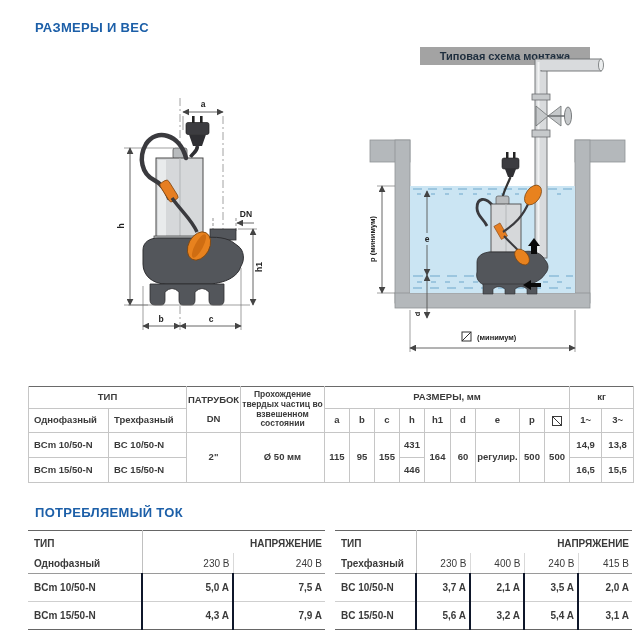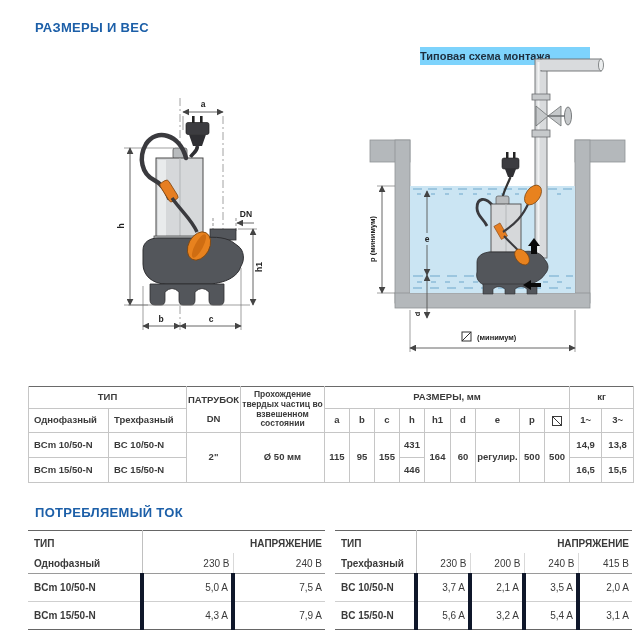--- a/index.html
+++ b/index.html
@@ -5,22 +5,22 @@
   html,body{margin:0;padding:0;}
   body{
     width:640px;height:640px;position:relative;background:#ffffff;
     font-family:"Liberation Sans",sans-serif;color:#3a3a3a;overflow:hidden;
   }
   .abs{position:absolute;}
   .section-title{
     font-size:13px;font-weight:bold;color:#1c5fa8;letter-spacing:.3px;
   }
   .schema-title{
-    background:#7dd3fc;color:#1e2e3e;font-size:11px;font-weight:bold;
-    text-align:left;line-height:18px;height:18px;
+    background:#a3a3a3;color:#1e2e3e;font-size:11px;font-weight:bold;
+    text-align:center;line-height:18px;height:18px;
   }
   
   table{border-collapse:collapse;}
   .dim-table{
     table-layout:fixed;width:605px;font-size:9.5px;color:#3a3a3a;
     border-top:1.5px solid #6a6a6a;border-bottom:1.5px solid #6a6a6a;
   }
   .dim-table th,.dim-table td{
     border:1px solid #c6c6c6;padding:1px 1px;text-align:center;
     vertical-align:middle;font-weight:bold;line-height:1.15;
@@ -44,21 +44,21 @@
     table-layout:fixed;font-size:10px;color:#3a3a3a;
     border-top:1.5px solid #666;border-bottom:1.5px solid #666;
   }
   .cur-table th,.cur-table td{padding:0 3px;text-align:right;vertical-align:middle;}
   .cur-table .c1{text-align:left;padding-left:6px;border-right:1px solid #c0c0c0;}
   .cur-table tr.r1 th{height:19px;font-weight:bold;padding-top:3px;}
   .cur-table tr.r2 th{height:20px;border-bottom:1px solid #9a9a9a;}
   .cur-table tr.r2 th.vc{font-weight:normal;border-left:1px solid #d9d9d9;}
   .cur-table tbody td{height:27px;border-top:1px solid #cfcfcf;}
   .cur-table tbody tr:first-child td{border-top:none;}
-  .cur-table td.val{font-weight:normal;border-left:4px solid #0f172a;}
+  .cur-table td.val{font-weight:bold;border-left:2px solid #0f172a;}
   .cur-table .b{font-weight:bold;}
   
   .dl{stroke:#555;stroke-width:0.9;fill:none;}
   .ext{stroke:#777;stroke-width:0.7;fill:none;}
   .cl{stroke:#8a8a8a;stroke-width:0.8;fill:none;stroke-dasharray:8 3 2 3;}
   .dsh{stroke:#666;stroke-width:0.7;fill:none;stroke-dasharray:3 2;}
   .dtx{font:bold 8.5px "Liberation Sans",sans-serif;fill:#222;}
   .dtx2{font:bold 7.5px "Liberation Sans",sans-serif;fill:#222;}
   .wdash{stroke:#6fa8cc;stroke-width:1.1;fill:none;}
 </style>
@@ -341,21 +341,21 @@
       <col style="width:54px">
   </colgroup>
   <thead>
     <tr class="r1">
       <th class="c1">ТИП</th>
       <th colspan="4">НАПРЯЖЕНИЕ</th>
     </tr>
     <tr class="r2">
       <th class="c1 b">Трехфазный</th>
       <th class="vc">230 В</th>
-      <th class="vc">200 В</th>
+      <th class="vc">400 В</th>
       <th class="vc">240 В</th>
       <th class="vc">415 В</th>
     </tr>
   </thead>
   <tbody>
     <tr>
       <td class="c1 b">BC 10/50-N</td>
       <td class="val">3,7 A</td>
       <td class="val">2,1 A</td>
       <td class="val">3,5 A</td>

